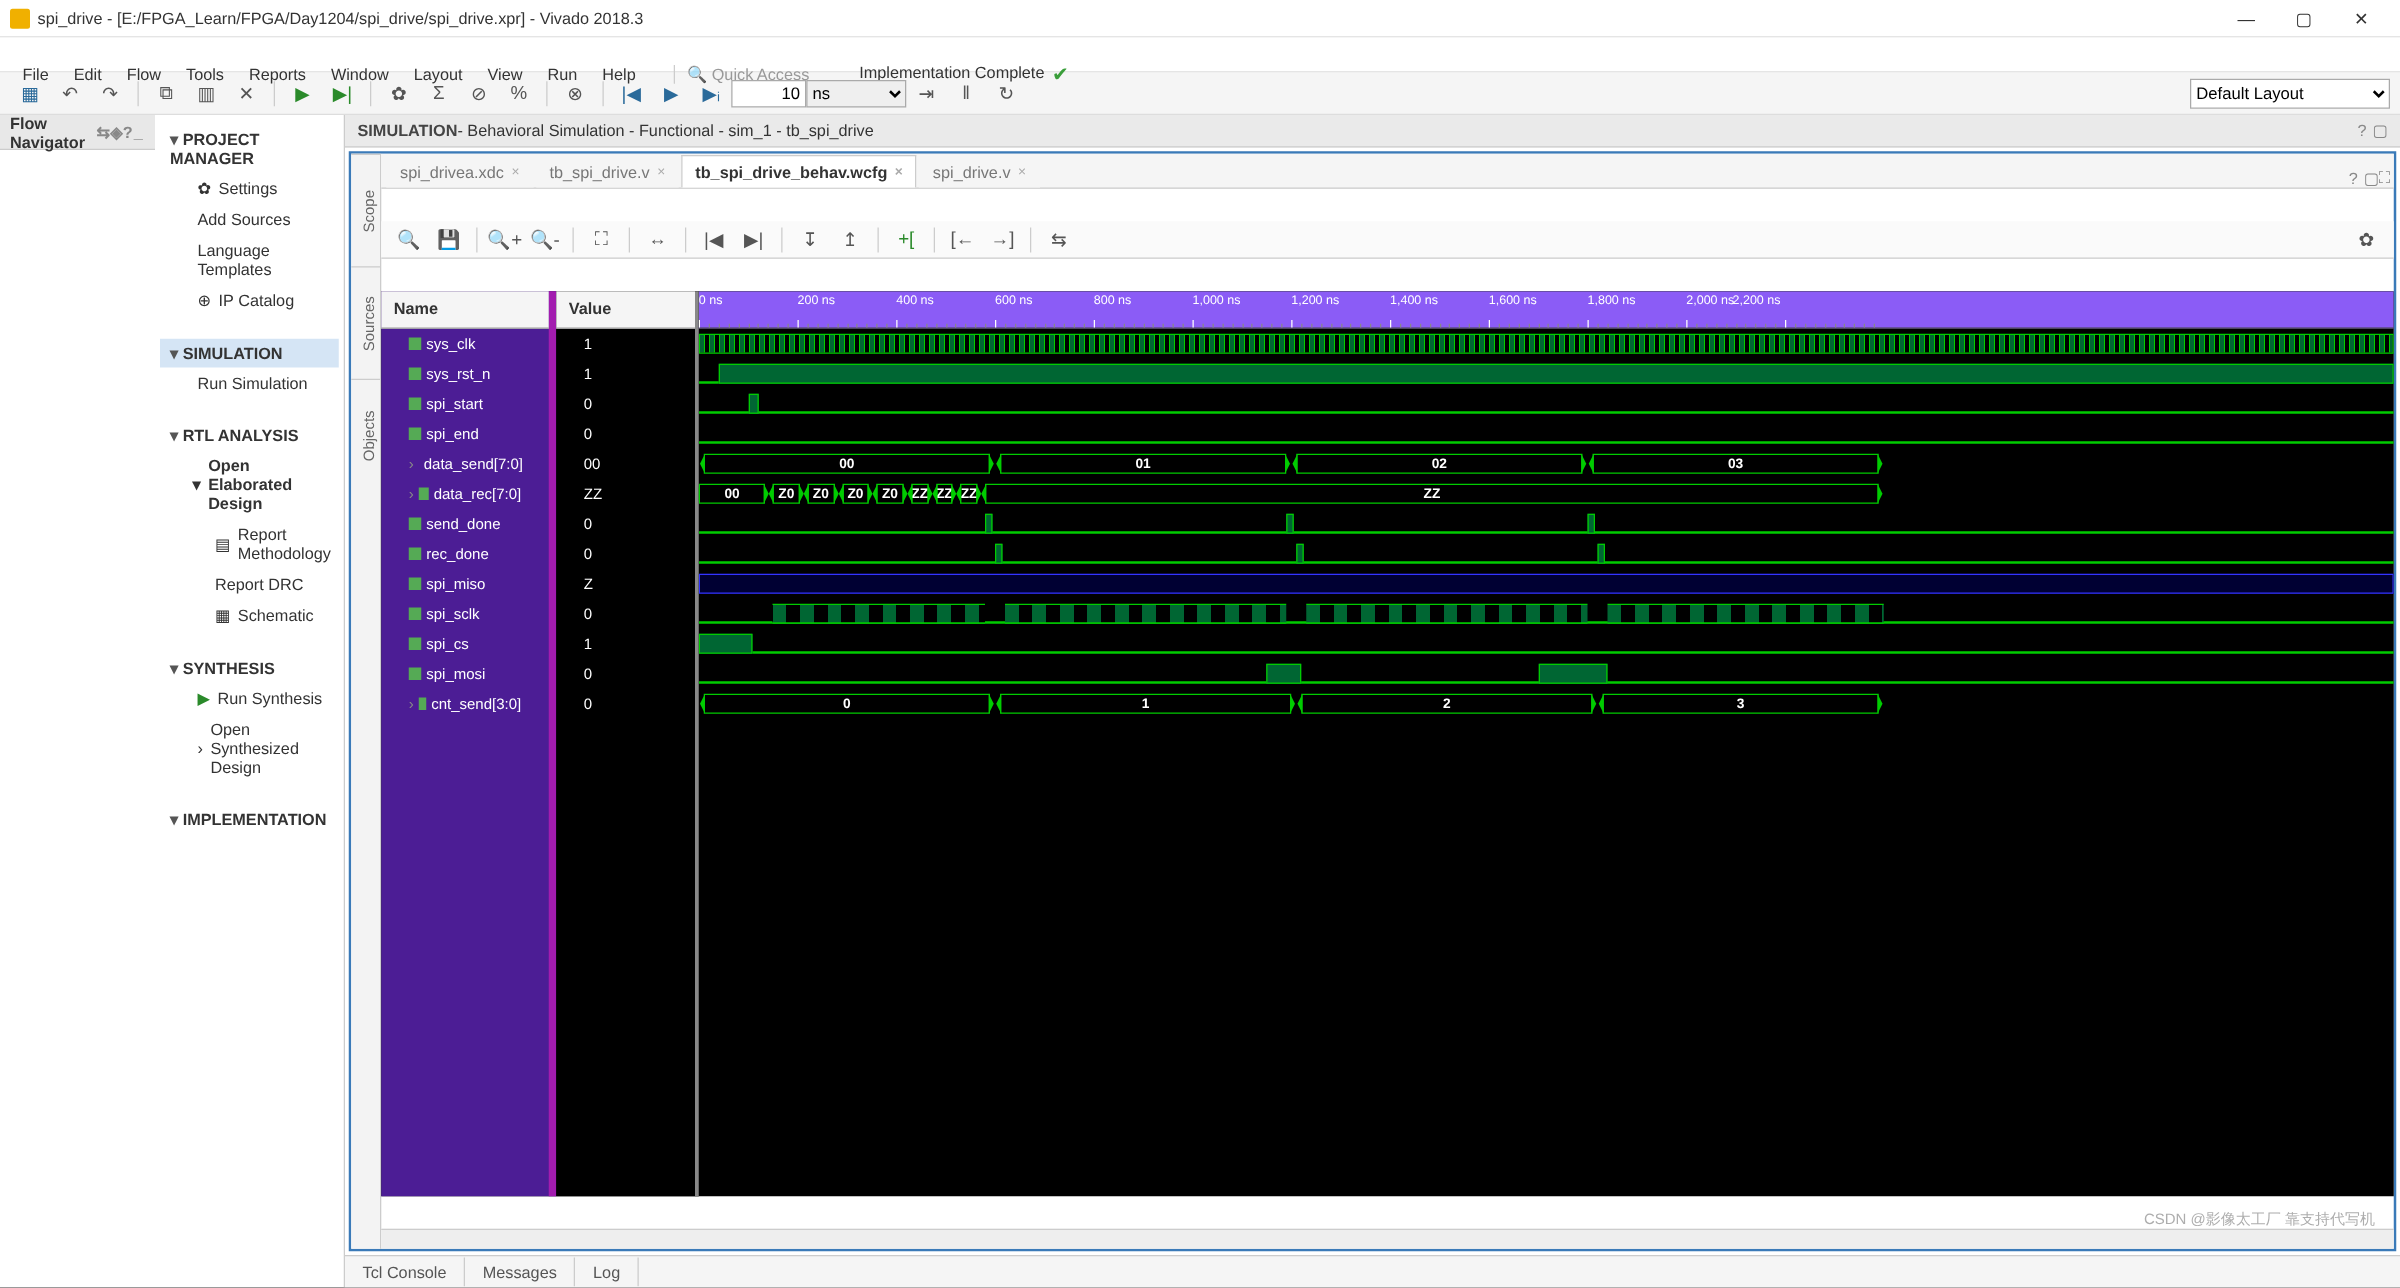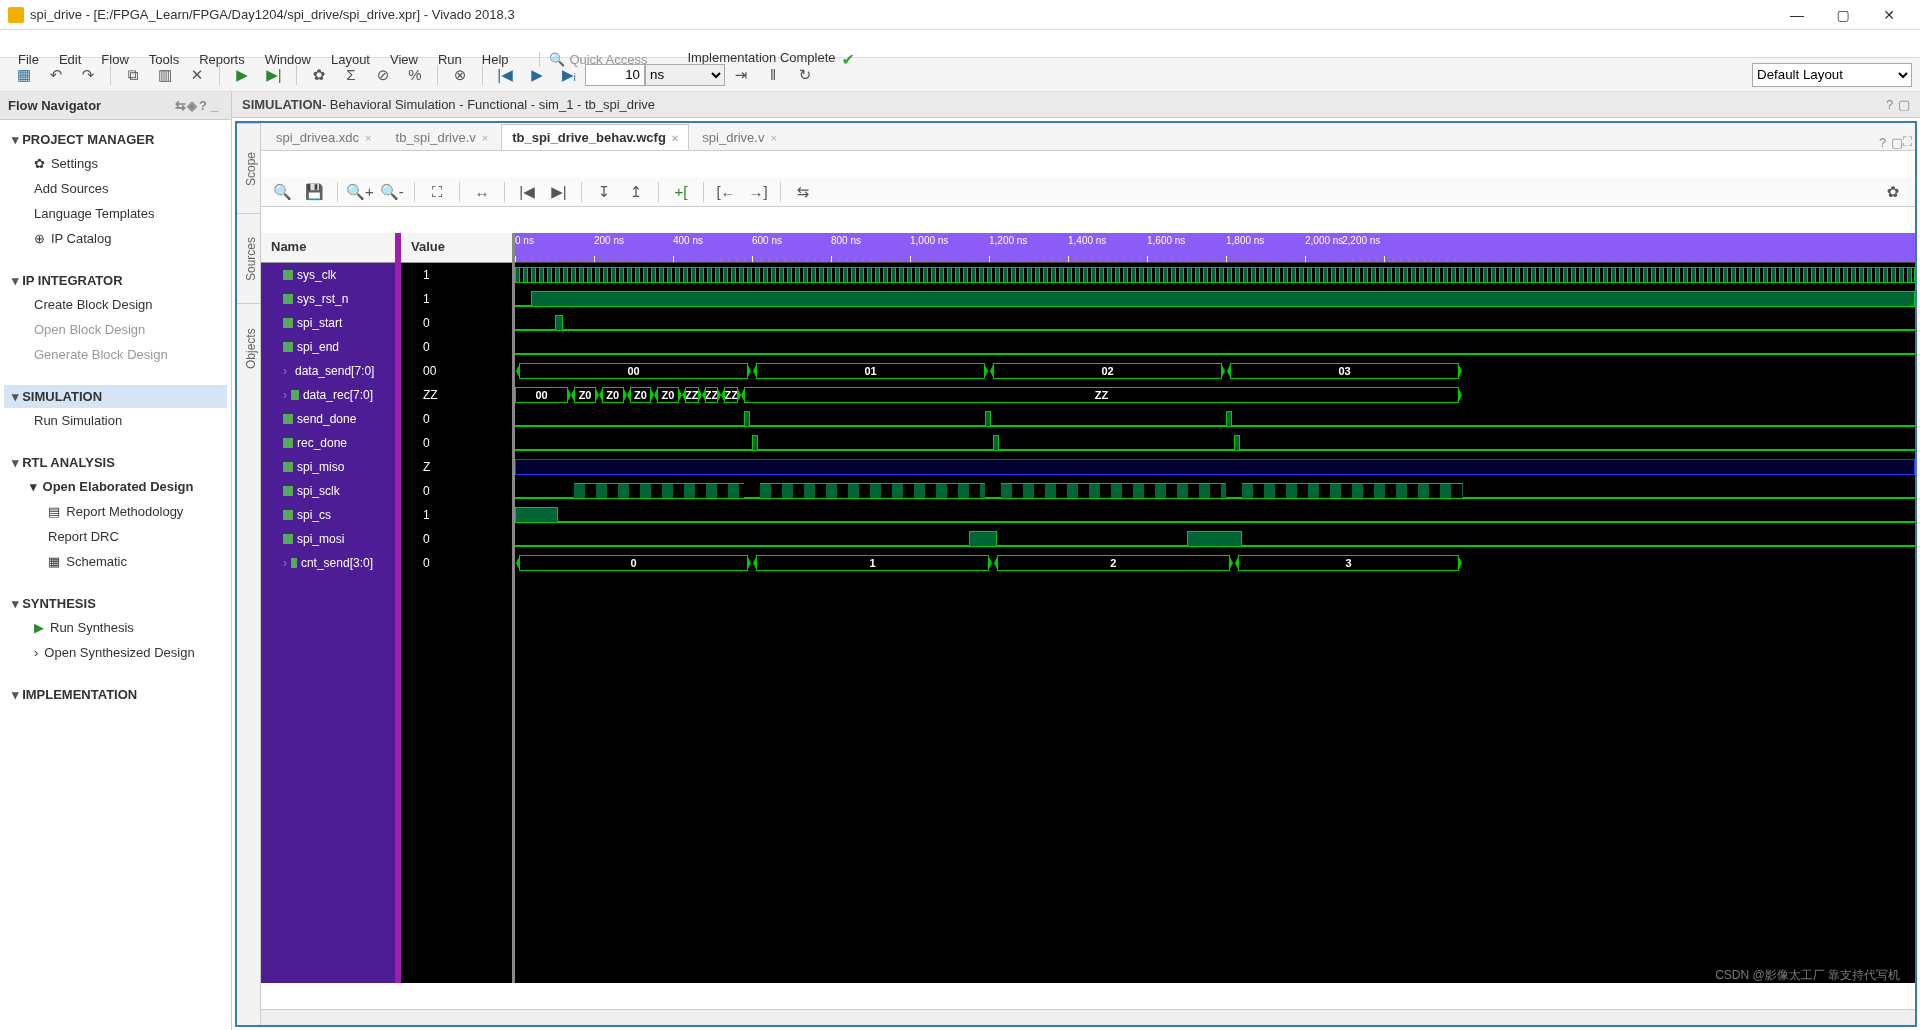--- a/index.html
+++ b/index.html
@@ -15,21 +15,21 @@
 .checkmark { color: #3a9e3a; font-size: 16px; margin-left: 6px; }
 .toolbar { height: 34px; background: #f5f5f5; display: flex; align-items: center; padding: 0 8px; border-bottom: 1px solid #ddd; }
 .tbtn { width: 28px; height: 28px; display: flex; align-items: center; justify-content: center; margin: 0 2px; cursor: pointer; color: #555; font-size: 15px; }
 .tbtn.green { color: #2a8a2a; }
 .tbtn.blue { color: #2a6a9a; }
 .tsep { width: 1px; height: 20px; background: #ccc; margin: 0 6px; }
 .timeinput { width: 60px; height: 22px; text-align: right; border: 1px solid #aaa; padding: 0 4px; }
 .unitsel { height: 22px; width: 80px; border: 1px solid #aaa; }
 .layout-sel { height: 24px; width: 160px; border: 1px solid #aaa; background: #fff; margin-left: auto; }
 .main { display: flex; height: calc(100% - 92px); }
-.leftnav { width: 232px; background: #fff; border-right: 1px solid #ccc; display: flex; flex-direction: column; }
+.leftnav { width: 276px; background: #fff; border-right: 1px solid #ccc; display: flex; flex-direction: row; }
 .leftnav-header { height: 28px; background: #e8e8e8; display: flex; align-items: center; padding: 0 8px; font-weight: bold; border-bottom: 1px solid #ccc; }
 .leftnav-header .sp { flex: 1; }
 .navbody { padding: 8px 4px; overflow-y: auto; }
 .navsec { margin-bottom: 18px; }
 .navsec-h { font-weight: bold; padding: 4px 8px; cursor: pointer; }
 .navsec-h::before { content: "▾ "; color: #555; }
 .navitem { padding: 5px 8px 5px 30px; cursor: pointer; color: #333; display: flex; align-items: center; gap: 6px; }
 .navitem.disabled { color: #999; }
 .navitem.sub { padding-left: 44px; }
 .rightpane { flex: 1; display: flex; flex-direction: column; background: #fff; }
@@ -153,26 +153,20 @@
         <div class="navitem">
             <span>✿</span>
             <span>Settings</span>
           </div>
         <div class="navitem">Add Sources</div>
         <div class="navitem">Language Templates</div>
         <div class="navitem">
             <span>⊕</span>
             <span>IP Catalog</span>
           </div>
-      </div>
-      <div class="navsec">
-        <div class="navsec-h">IP INTEGRATOR</div>
-        <div class="navitem">Create Block Design</div>
-        <div class="navitem disabled">Open Block Design</div>
-        <div class="navitem disabled">Generate Block Design</div>
       </div>
       <div class="navsec">
         <div class="navsec-h selected" style="background:#d5e5f5">SIMULATION</div>
         <div class="navitem">Run Simulation</div>
       </div>
       <div class="navsec">
         <div class="navsec-h">RTL ANALYSIS</div>
         <div class="navitem" style="font-weight:bold;padding-left:26px">▾ <span>Open Elaborated Design</span></div>
         <div class="navitem sub">
             <span>▤</span>
@@ -501,16 +495,21 @@
                   <div class="bus" style="left: 241px; width: 232.95px;">1</div>
                   <div class="bus" style="left: 481.95px; width: 232.95px;">2</div>
                   <div class="bus" style="left: 722.9px; width: 221.1px;">3</div>
                 </div>
               </div>
           </div>
         </div>
         <div class="scrollbar-h"></div>
       </div>
     </div>
+    <div class="bottomtabs">
+      <div class="btab">Tcl Console</div>
+      <div class="btab">Messages</div>
+      <div class="btab">Log</div>
+    </div>
   </div>
 </div>
 
 <div class="watermark">CSDN @影像太工厂 靠支持代写机</div>
 
 </body></html>

